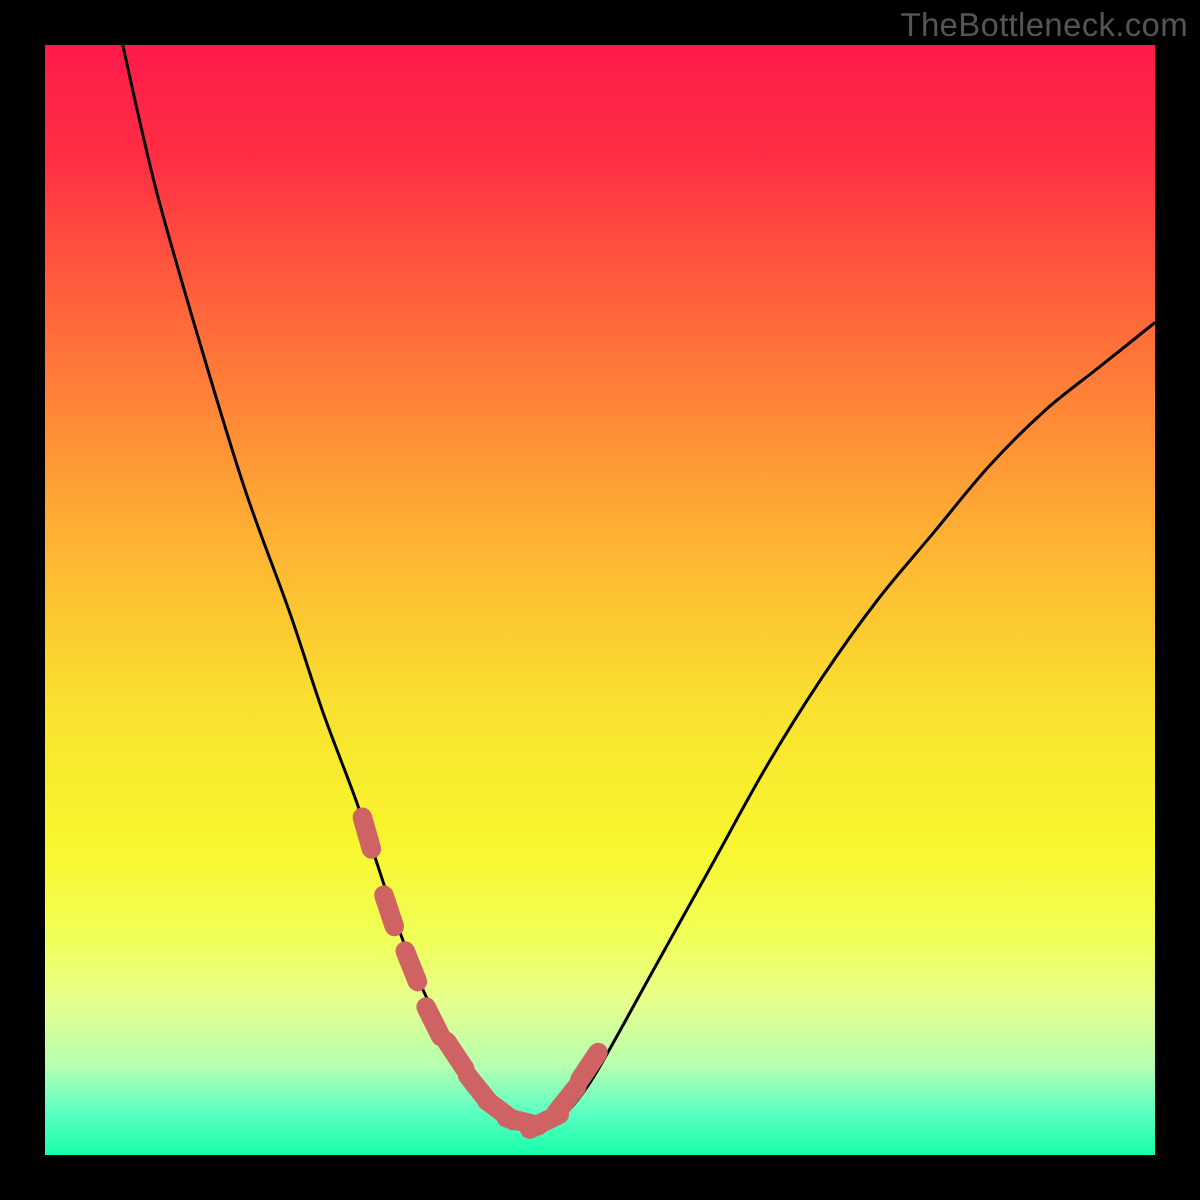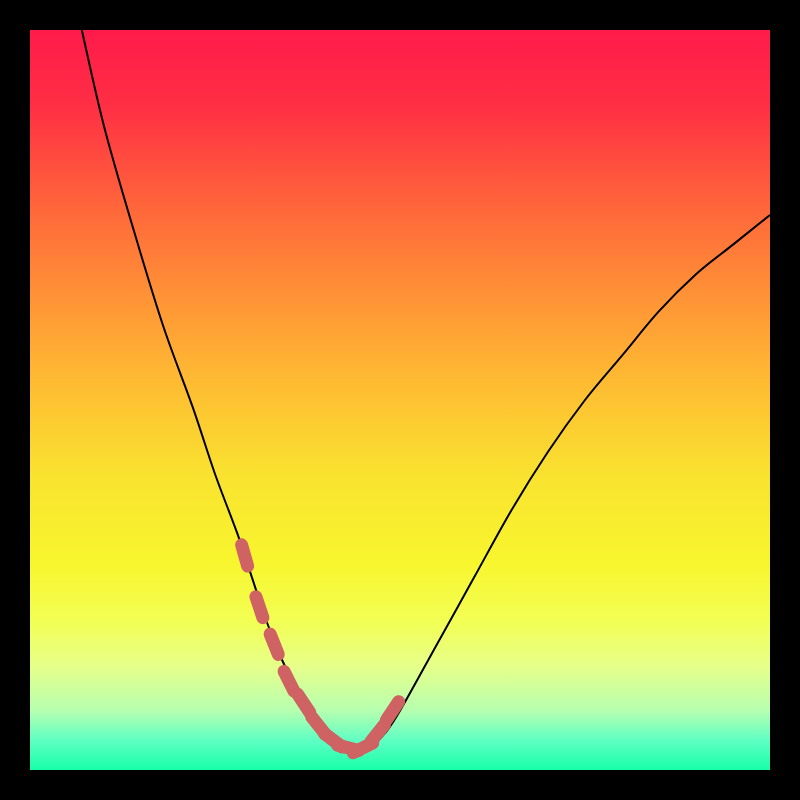--- a/index.html
+++ b/index.html
@@ -88,14 +88,15 @@
           <line x1="294.59999999999997" y1="703.8" x2="312.2" y2="717" stroke="#cf6262" stroke-width="13" stroke-linecap="round"></line>
           <line x1="307.52843249840134" y1="715.1321081246003" x2="328.87156750159863" y2="720.4678918753996" stroke="#cf6262" stroke-width="13" stroke-linecap="round"></line>
           <line x1="323.16130089900093" y1="722.7193495504995" x2="342.83869910099907" y2="712.8806504495004" stroke="#cf6262" stroke-width="13" stroke-linecap="round"></line>
           <line x1="340.9283544769013" y1="711.5895569038734" x2="354.6716455230986" y2="694.4104430961266" stroke="#cf6262" stroke-width="13" stroke-linecap="round"></line>
           <line x1="356.49829784152246" y1="689.9525532377162" x2="368.7017021584775" y2="671.6474467622837" stroke="#cf6262" stroke-width="13" stroke-linecap="round"></line>
         </g>
     </svg>
 
   </div>
 
+  <div class="watermark">TheBottleneck.com</div>
 
 </div>
 
 </body></html>

